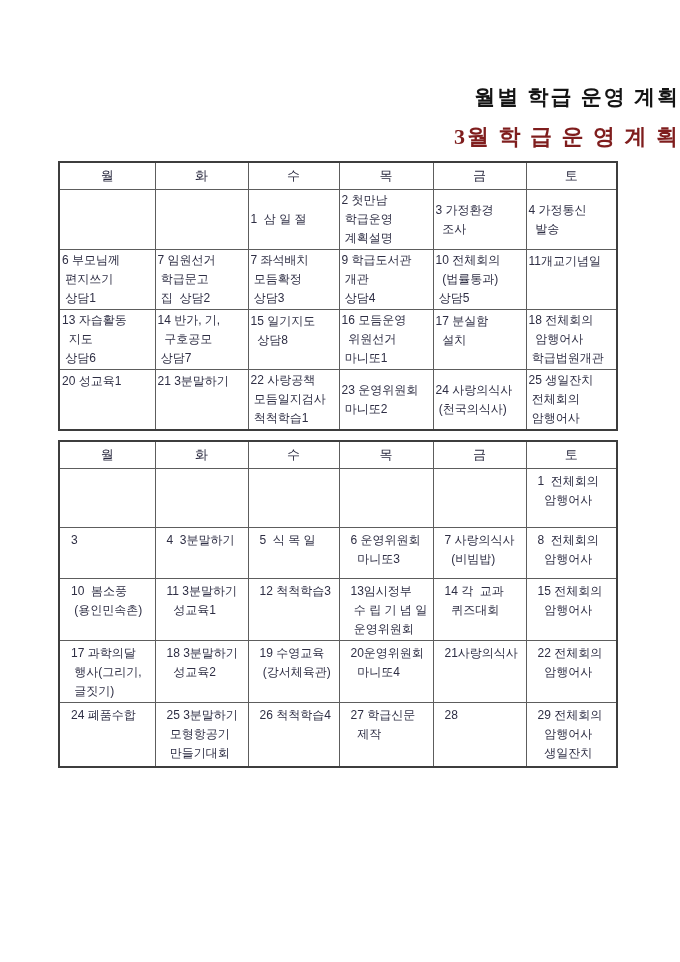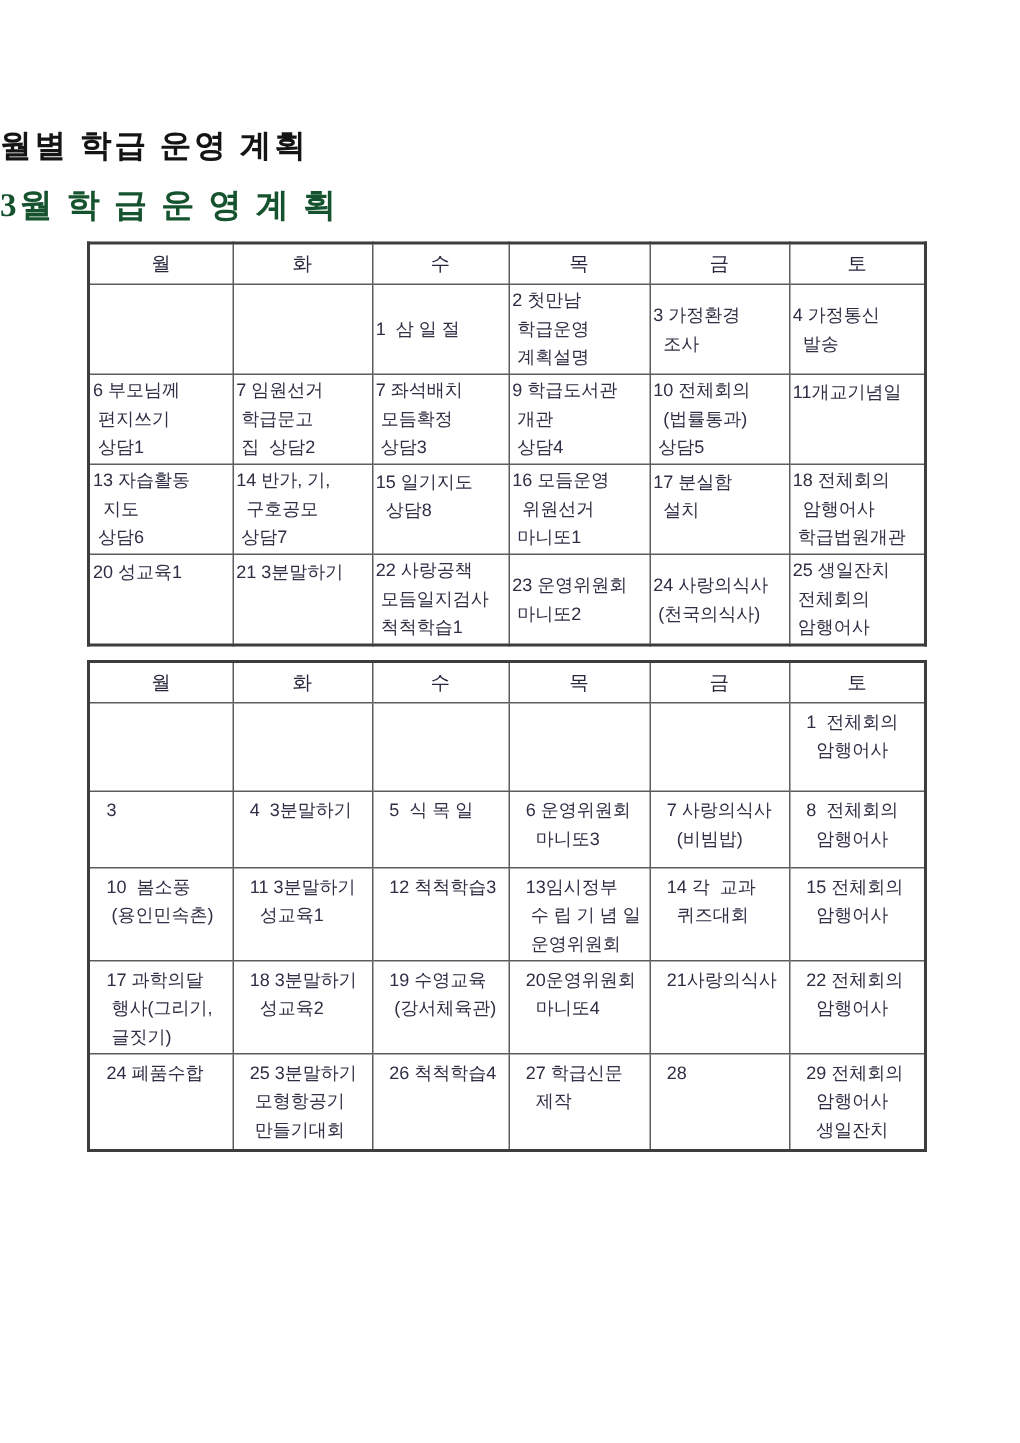--- a/index.html
+++ b/index.html
@@ -4,28 +4,28 @@
 <style>
   html,body{margin:0;padding:0;}
   body{
     width:680px;height:962px;background:#ffffff;
     font-family:"Liberation Sans","DejaVu Sans",sans-serif;
     color:#2e2e44;
   }
   .page{width:680px;height:962px;overflow:hidden;background:#fff;}
 
   .main-title{
-    margin:0;padding-top:83px;text-align:left;
+    margin:0;padding-top:83px;text-align:right;
     font-family:"Liberation Serif","DejaVu Serif",serif;
     font-size:21px;font-weight:bold;letter-spacing:2px;color:#141414;
   }
   .month-title{
-    margin:0;text-align:left;
+    margin:0;text-align:right;
     font-family:"Liberation Serif","DejaVu Serif",serif;
-    font-size:22px;font-weight:bold;letter-spacing:2px;color:#14532d;
+    font-size:22px;font-weight:bold;letter-spacing:2px;color:#7f1d1d;
   }
   .month-title.march{margin-top:11px;}
   .month-title.april{margin-top:37px;}
 
   table.cal{
     border-collapse:collapse;table-layout:fixed;
     margin-left:58px;width:558px;
     border:2px solid #3d3d3d;
   }
   table.cal.march{margin-top:9px;}

